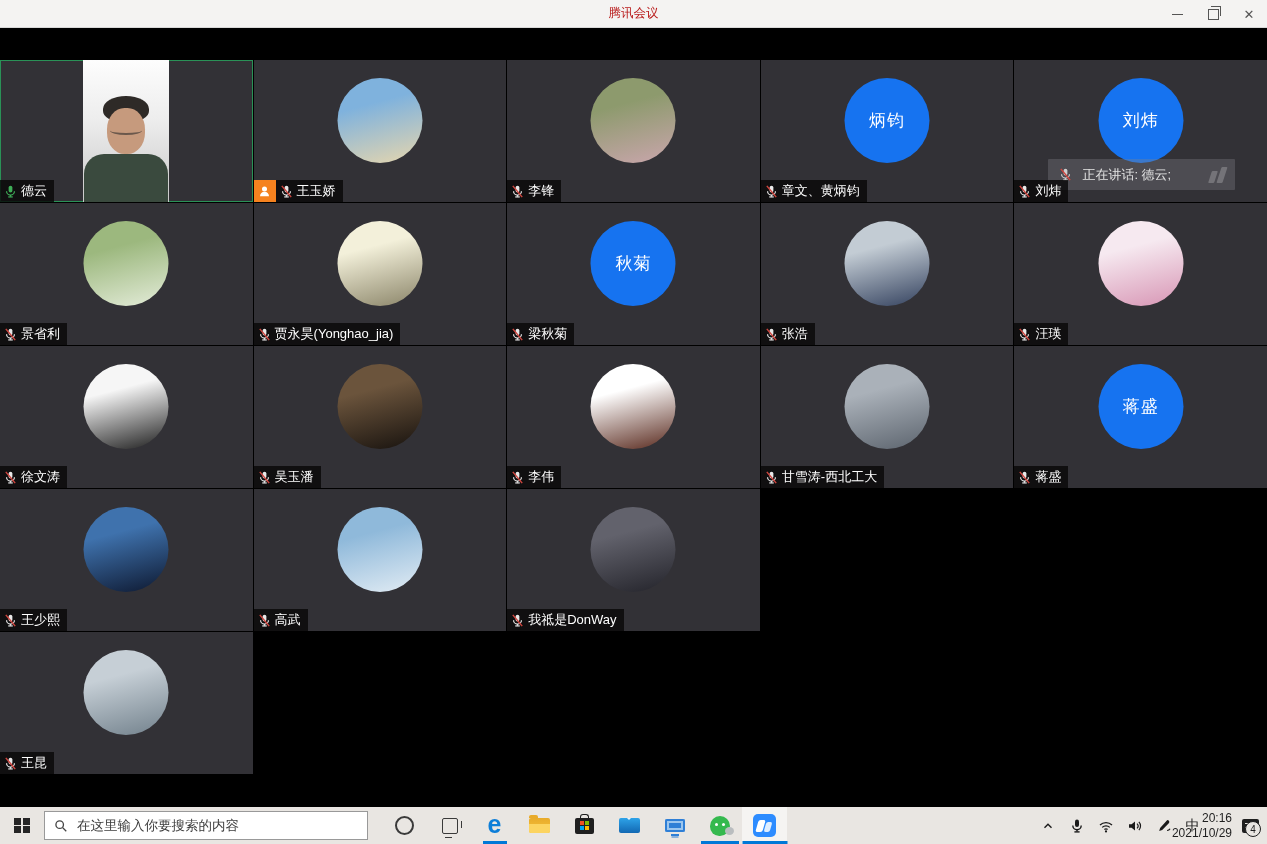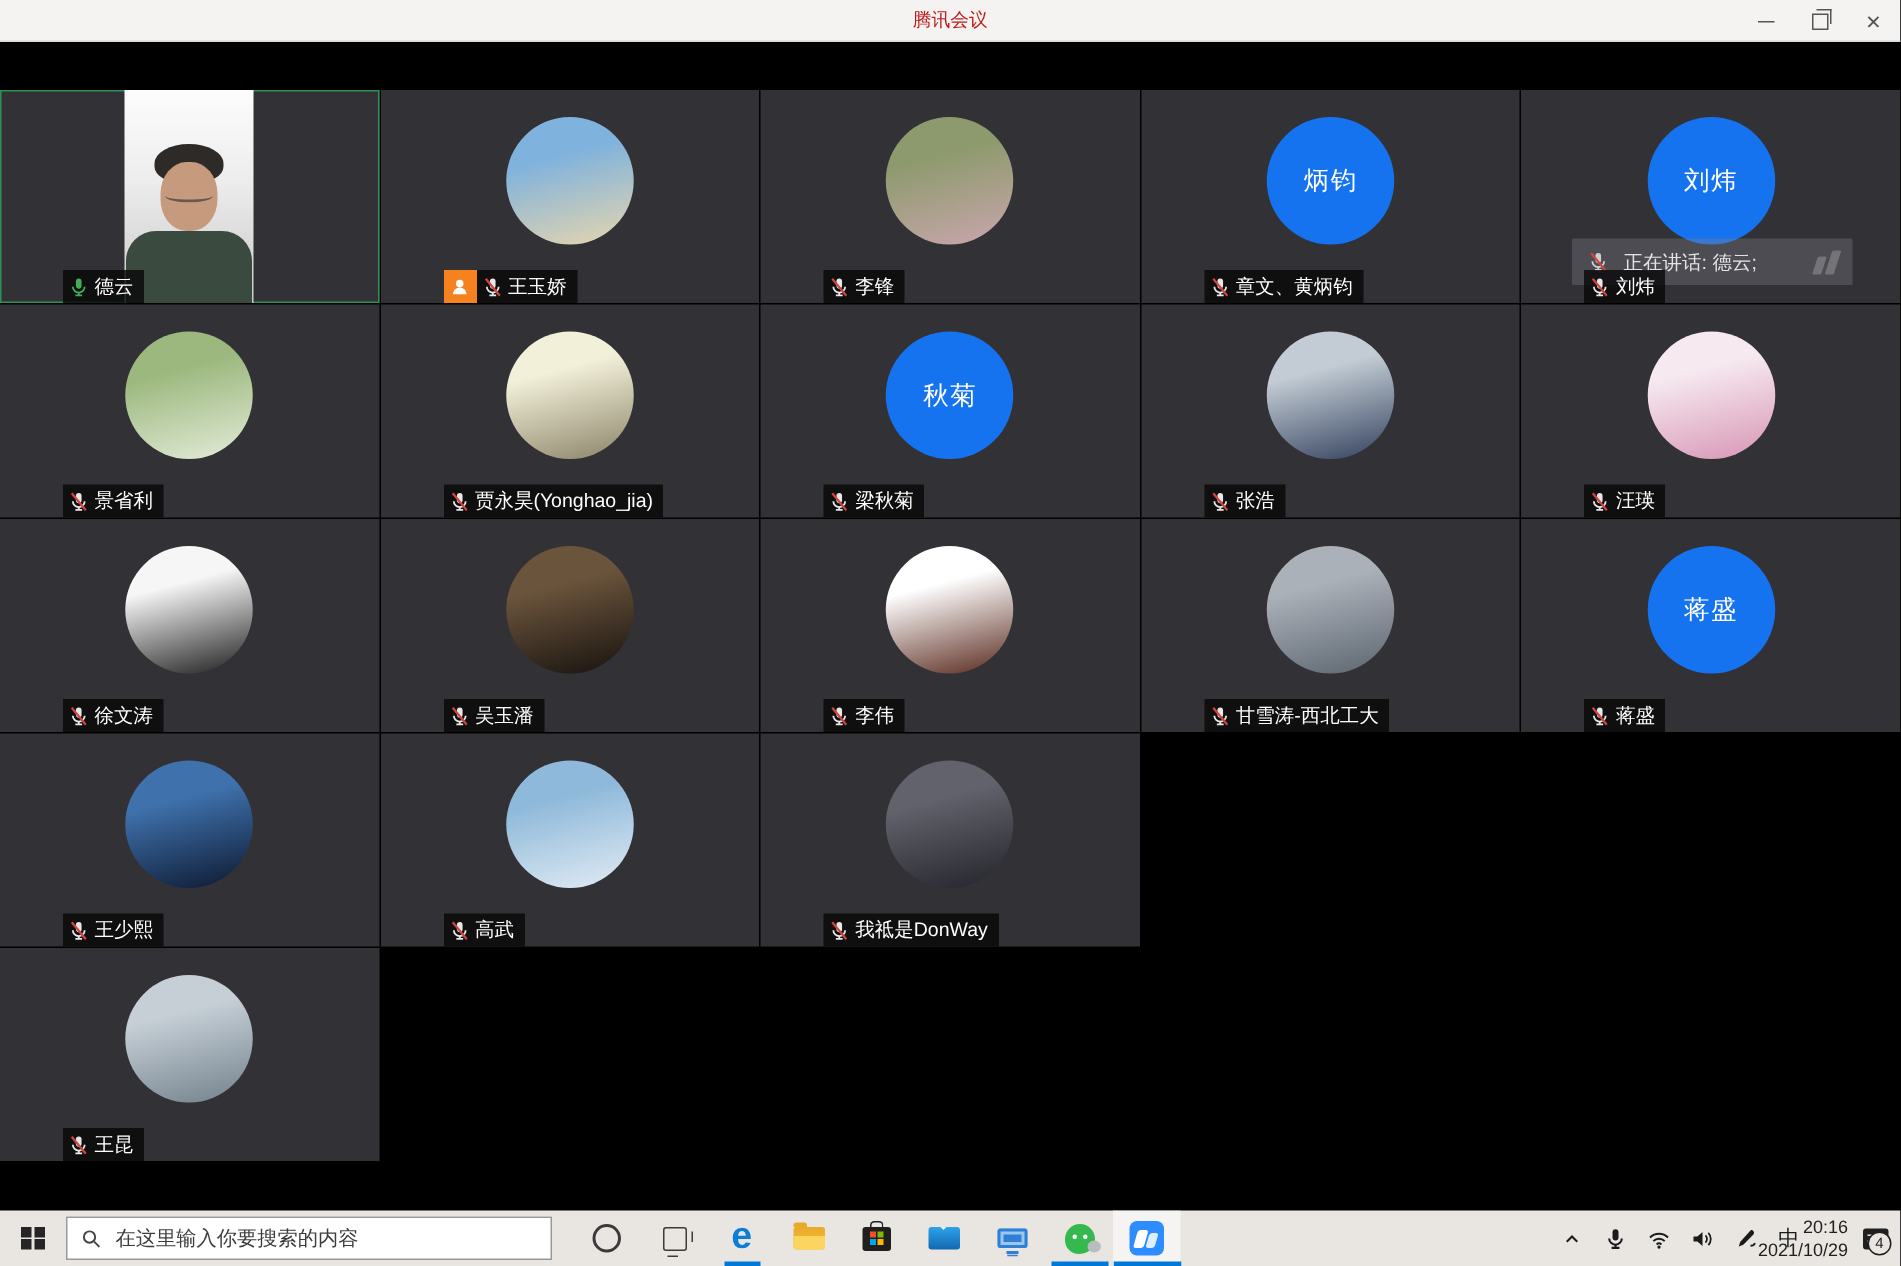--- a/index.html
+++ b/index.html
@@ -42,21 +42,21 @@
   .mic.live .slash{display:none;}
   .banner .mic{color:#cfcfcf;}
 
   
   .banner{position:absolute;left:0;right:32px;bottom:12px;height:31px;background:rgba(130,130,136,.35);display:none;align-items:center;gap:9px;padding:0 10px;color:#e3e3e3;font-size:13px;z-index:2;border-radius:1px;margin-left:34px;}
   .wm{margin-left:auto;display:flex;gap:3px;align-items:flex-end;}
   .wm i{display:block;width:6px;height:16px;background:rgba(255,255,255,.22);transform:skewX(-18deg);border-radius:1px;}
   .wm i:first-child{height:12px;}
 
   
-  .nametag-row{position:absolute;left:0;bottom:0;display:flex;align-items:stretch;z-index:3;padding-left:42px;}
+  .nametag-row{position:absolute;left:0;bottom:0;display:flex;align-items:stretch;z-index:3;}
   .host-badge{width:22px;height:22px;background:#f5821f;display:none;align-items:center;justify-content:center;}
   .host-badge svg{width:15px;height:15px;display:block;}
   .nametag{display:flex;align-items:center;gap:3px;background:rgba(8,8,8,.82);height:22px;padding:0 7px 0 3px;font-size:13px;color:#fff;white-space:nowrap;}
 
   
   .taskbar{position:absolute;left:0;right:0;bottom:0;height:37px;background:#e9e6e2;display:flex;align-items:center;z-index:10;justify-content:flex-end;}
   .tb-btn{height:37px;border:none;background:transparent;display:flex;align-items:center;justify-content:center;cursor:pointer;padding:0;position:relative;}
   .start{width:44px;}
   .winlogo{display:grid;grid-template-columns:7px 7px;grid-template-rows:7px 7px;gap:1.5px;}
   .winlogo i{background:#252525;}

